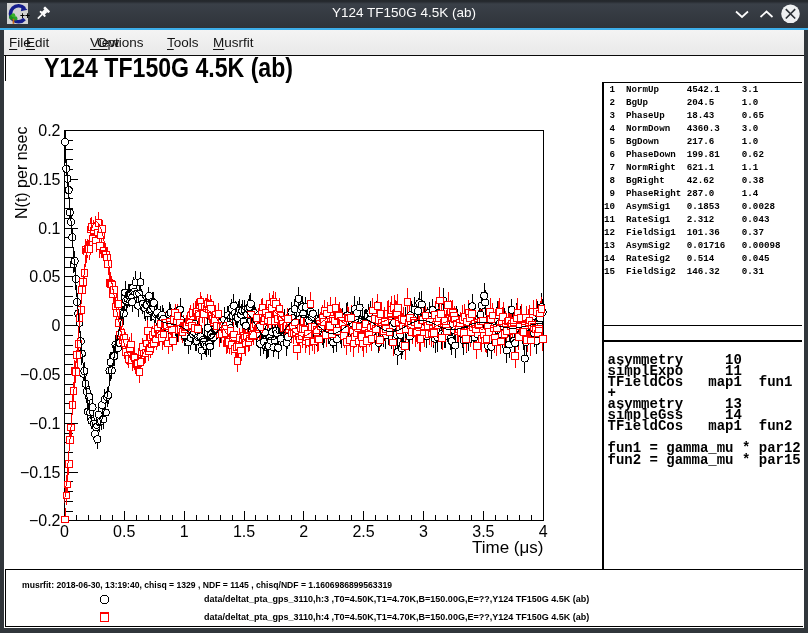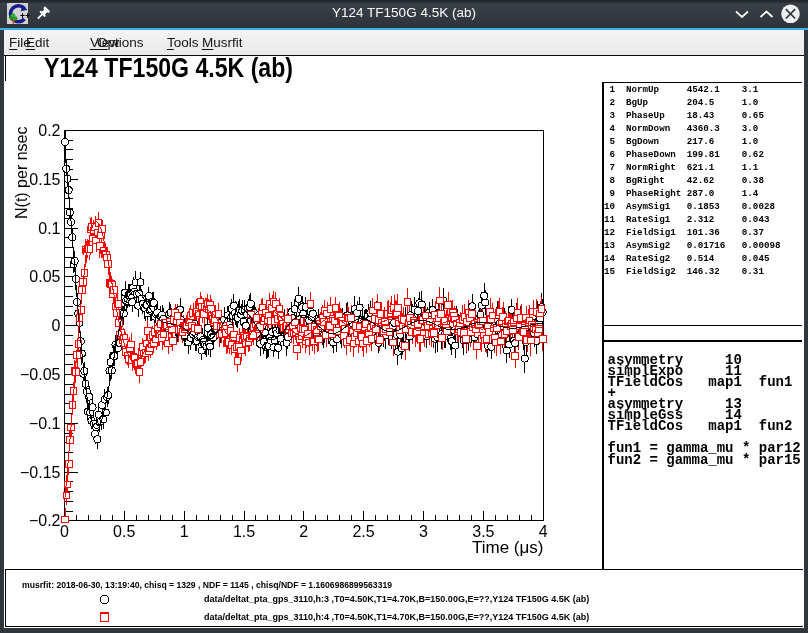--- a/index.html
+++ b/index.html
@@ -39,21 +39,21 @@
 <path d="M29.5 13 L35.5 7.5 L41.5 13" fill="none" stroke="#fcfcfc" stroke-width="1.7"></path>
 <circle cx="59.5" cy="9.8" r="9.3" fill="#eef0f1"></circle>
 <path d="M54.8 5.1 L64.2 14.5 M64.2 5.1 L54.8 14.5" stroke="#2b3036" stroke-width="1.6"></path>
 </svg>
 <div class="mb">
 <span style="left:5px"><u>F</u>ile</span>
 <span style="left:22px"><u>E</u>dit</span>
 <span style="left:86px"><u>V</u>iew</span>
 <span style="left:93px"><u>O</u>ptions</span>
 <span style="left:163px"><u>T</u>ools</span>
-<span style="left:198px"><u>M</u>usrfit</span>
+<span style="left:209px"><u>M</u>usrfit</span>
 <span style="left:810px"><u>H</u>elp</span>
 </div>
 <div class="cv"></div>
 <svg width="800" height="574" viewBox="4 54 800 574" style="position:absolute;left:4px;top:54px" shape-rendering="crispEdges">
 <defs>
 <circle id="mc" r="3.5" fill="#fff" stroke="#000" stroke-width="1"></circle>
 <rect id="ms" x="-3.3" y="-3.3" width="6.6" height="6.6" fill="#fff" stroke="#f00" stroke-width="1"></rect>
 <clipPath id="fr">
         <rect x="64.4" y="130.3" width="478.80000000000007" height="390.59999999999997"></rect>
       </clipPath>

